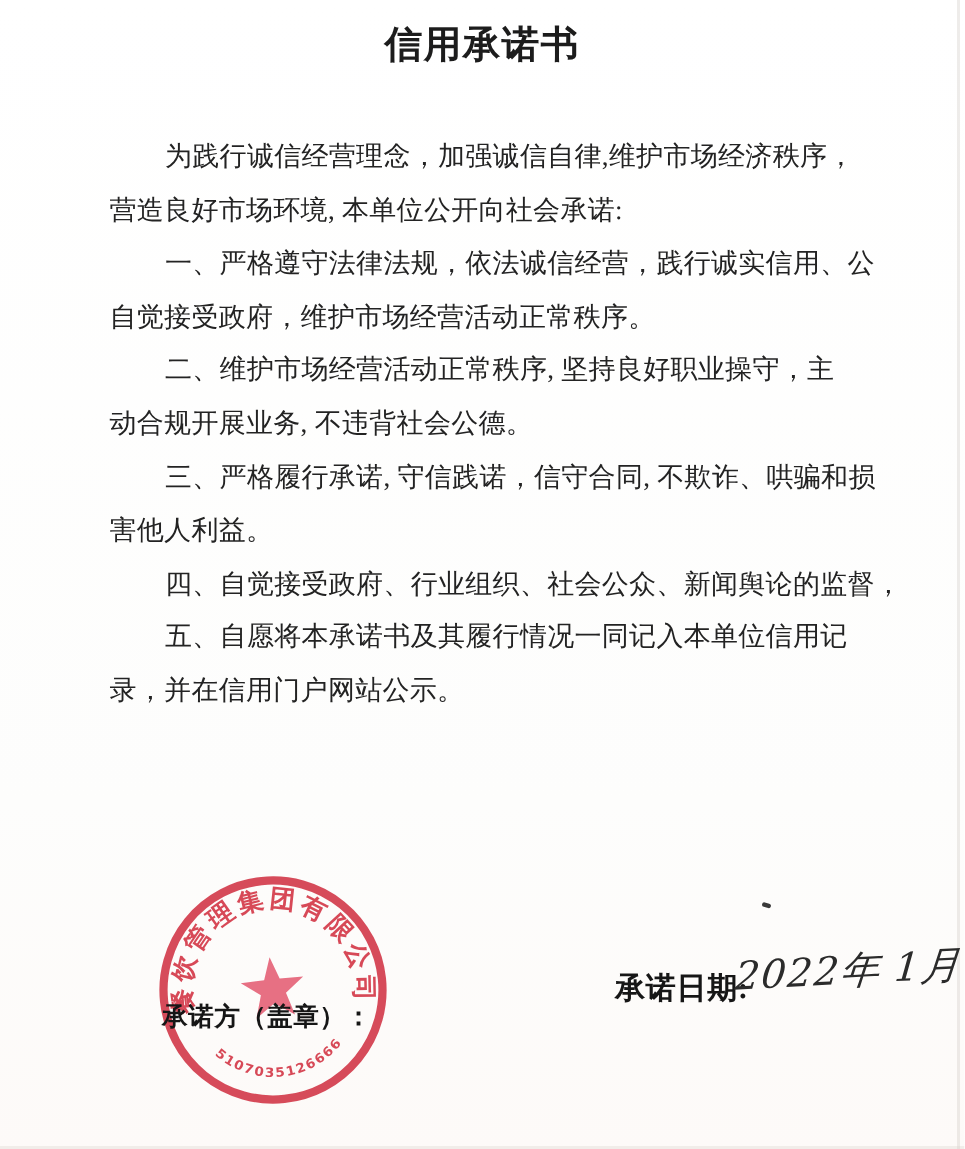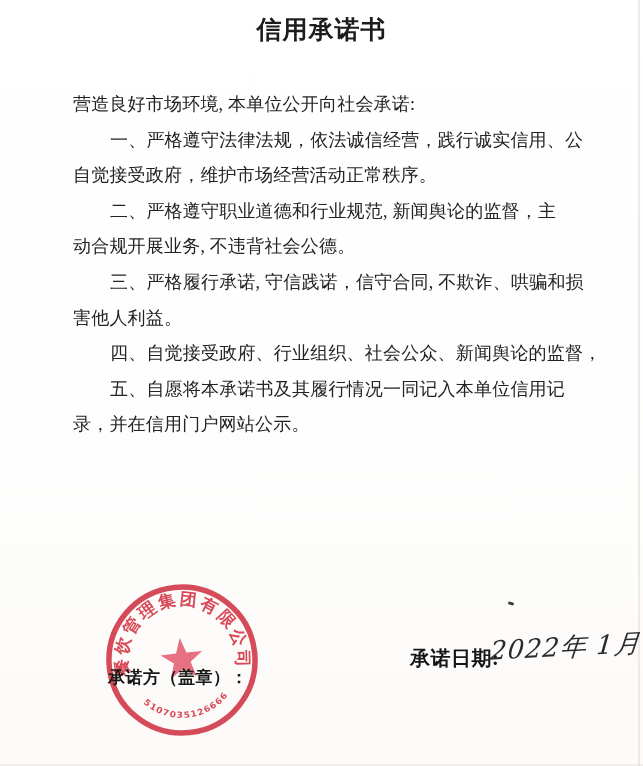--- a/index.html
+++ b/index.html
@@ -62,24 +62,25 @@
 <body>
 
 <div class="page">
 
   <div class="edge-right"></div>
   <div class="edge-bottom"></div>
 
   <h1 class="doc-title">信用承诺书</h1>
 
   <div class="body-text">
+      <div class="line indent">为践行诚信经营理念，加强诚信自律,维护市场经济秩序，</div>
       <div class="line">营造良好市场环境, 本单位公开向社会承诺:</div>
       <div class="line indent">一、严格遵守法律法规，依法诚信经营，践行诚实信用、公</div>
       <div class="line">自觉接受政府，维护市场经营活动正常秩序。</div>
-      <div class="line indent">二、严格遵守职业道德和行业规范, 新闻舆论的监督，主</div>
+      <div class="line indent">二、维护市场经营活动正常秩序, 坚持良好职业操守，主</div>
       <div class="line">动合规开展业务, 不违背社会公德。</div>
       <div class="line indent">三、严格履行承诺, 守信践诺，信守合同, 不欺诈、哄骗和损</div>
       <div class="line">害他人利益。</div>
       <div class="line indent">四、自觉接受政府、行业组织、社会公众、新闻舆论的监督，</div>
       <div class="line indent">五、自愿将本承诺书及其履行情况一同记入本单位信用记</div>
       <div class="line">录，并在信用门户网站公示。</div>
     </div>
 
   <div class="seal-wrap">
     <svg width="160" height="160" viewBox="0 0 160 160">

